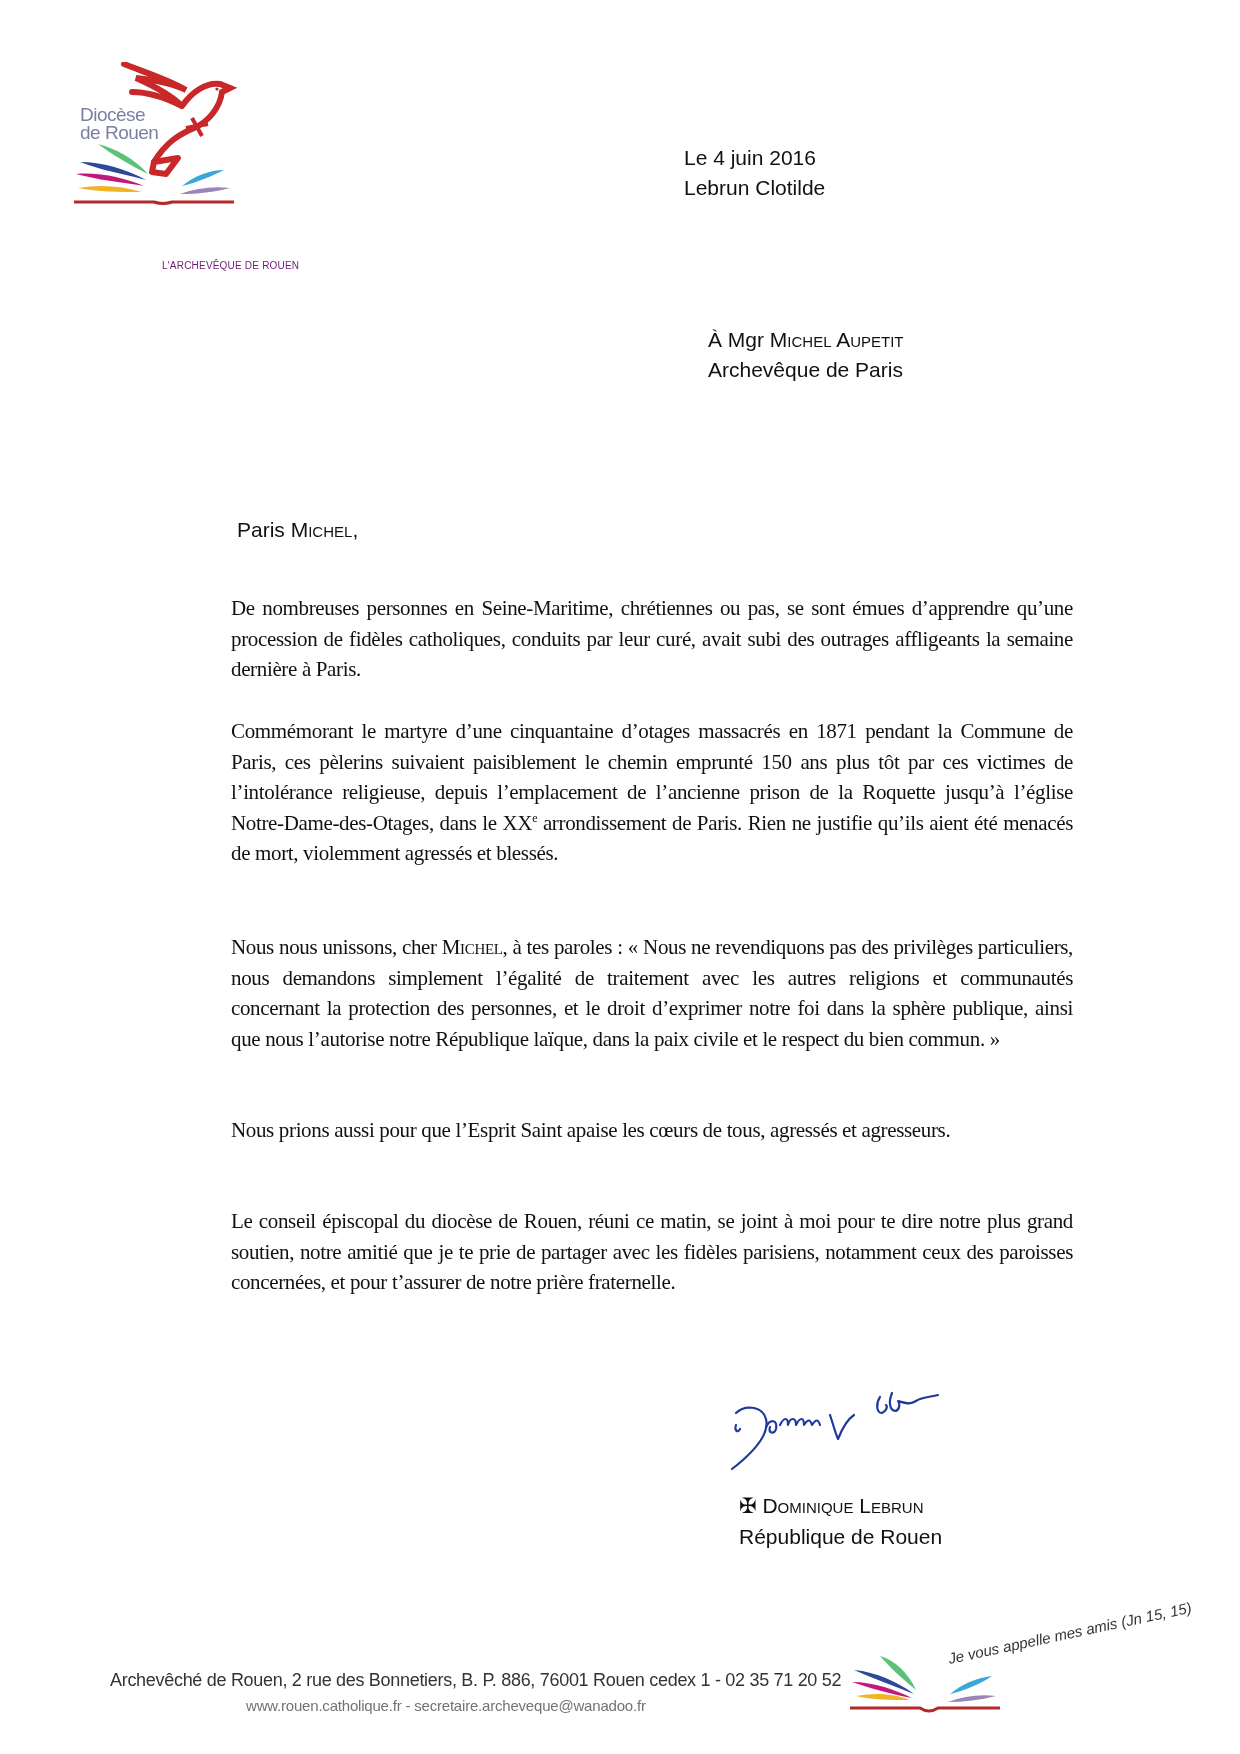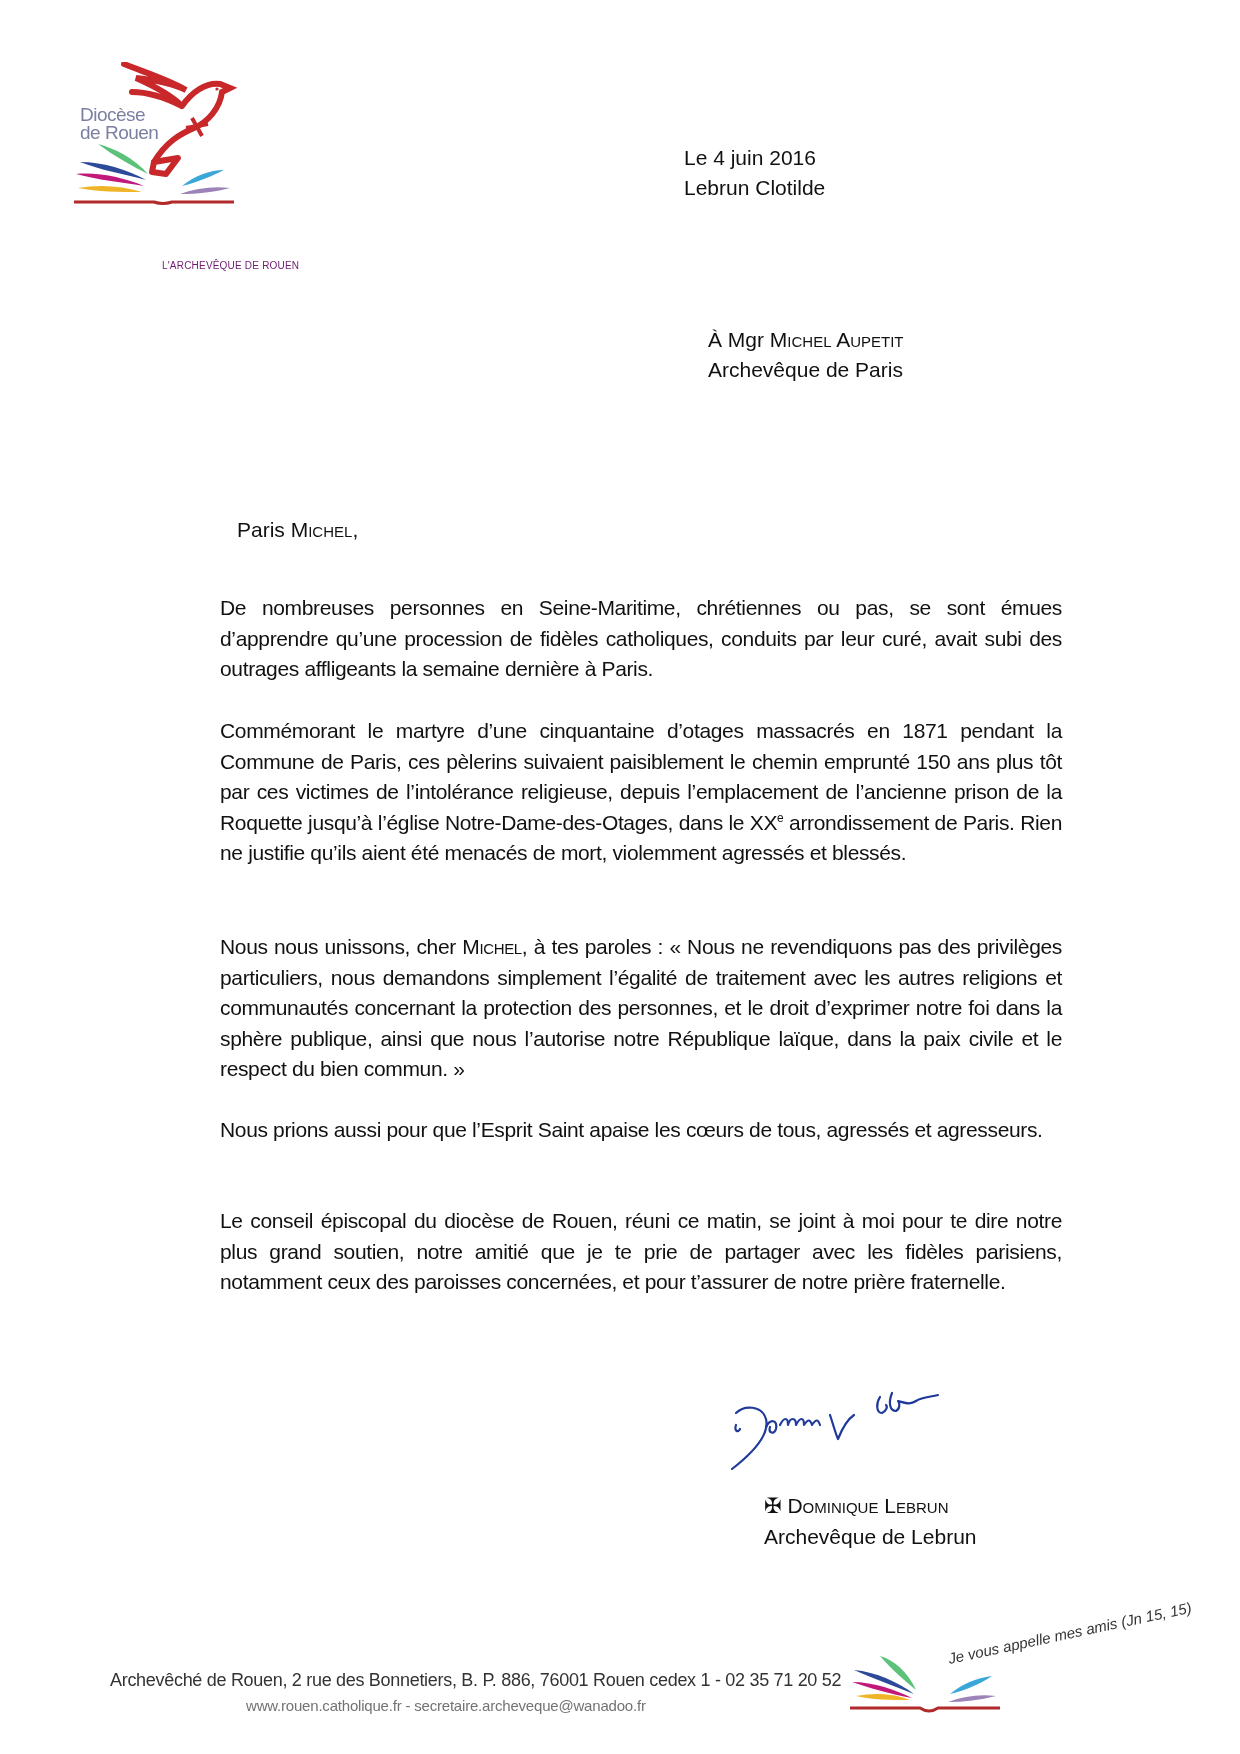--- a/index.html
+++ b/index.html
@@ -16,32 +16,32 @@
     color: #7b7fa2; font-size: 19px; line-height: 18px; letter-spacing: -0.5px;
   }
   .archeveque-header {
     left: 162px; top: 260px; font-size: 10px; color: #701a75; letter-spacing: 0.2px;
   }
   .date-block { left: 684px; top: 143px; font-size: 21px; line-height: 30px; }
   .recipient-block { left: 684px; top: 325px; font-size: 21px; line-height: 30px; margin-left: 24px; }
   .sc { font-variant: small-caps; }
   .salutation { left: 237px; top: 518px; font-size: 21px; }
   .body-text {
-    left: 220px; width: 842px; font-size: 21px; line-height: 30.5px;
-    text-align: justify; font-family: Liberation Sans, sans-serif;
+    left: 231px; width: 842px; font-size: 21px; line-height: 30.5px;
+    text-align: justify; font-family: Liberation Serif, serif;
     letter-spacing: -0.35px;
   }
   .p1 { top: 593px; }
   .p2 { top: 716px; }
   .p3 { top: 932px; }
   .p4 { top: 1115px; }
   .p5 { top: 1206px; }
   sup { font-size: 12px; line-height: 0; }
   .signature { left: 730px; top: 1375px; width: 230px; height: 110px; }
-  .signer { left: 764px; top: 1490px; font-size: 21px; line-height: 31px; }
+  .signer { left: 739px; top: 1490px; font-size: 21px; line-height: 31px; }
   .footer-addr {
     left: 110px; top: 1670px; font-size: 18px; color: #333; letter-spacing: -0.3px;
   }
   .footer-web {
     left: 246px; top: 1697px; font-size: 15px; color: #737373; letter-spacing: -0.2px;
   }
   .footer-logo { left: 850px; top: 1620px; width: 310px; height: 100px; }
   .motto {
     position: absolute; left: 100px; top: 30px; font-size: 15px; font-style: italic;
     color: #333; transform: rotate(-12deg); transform-origin: left bottom; white-space: nowrap;
@@ -108,21 +108,21 @@
       <path d="M50 50 C54 42 58 42 58 50 C60 42 66 42 66 50 C70 42 74 42 74 50 C78 44 80 44 82 50 C86 44 88 44 90 50"></path>
       <path d="M100 40 C104 52 106 60 108 64 C112 54 118 44 124 40"></path>
       <path d="M150 22 C146 28 146 38 152 38 C156 36 158 32 156 30"></path>
       <path d="M162 18 C158 28 160 36 166 36 C170 34 170 28 168 26 C176 28 180 30 186 26 C192 22 200 22 208 20"></path>
     </g>
   </svg>
 </div>
 
 <div class="abs signer">
   <div><span>✠</span> <span class="sc">Dominique Lebrun</span></div>
-  <div>Archevêque de Lebrun</div>
+  <div>République de Rouen</div>
 </div>
 
 <div class="abs footer-addr">Archevêché de Rouen, 2 rue des Bonnetiers, B. P. 886, 76001 Rouen cedex 1 - 02 35 71 20 52</div>
 <div class="abs footer-web">www.rouen.catholique.fr  -  secretaire.archeveque@wanadoo.fr</div>
 
 <div class="abs footer-logo">
   <svg width="310" height="100" viewBox="0 0 310 100">
     <path d="M30 36 C44 40 58 52 66 70 C54 60 42 50 30 36 Z" fill="#5cc27a"></path>
     <path d="M4 50 C26 52 48 62 64 74 C44 66 22 58 4 50 Z" fill="#2d4a9a"></path>
     <path d="M2 62 C24 62 46 70 62 78 C40 74 20 68 2 62 Z" fill="#c2187a"></path>

